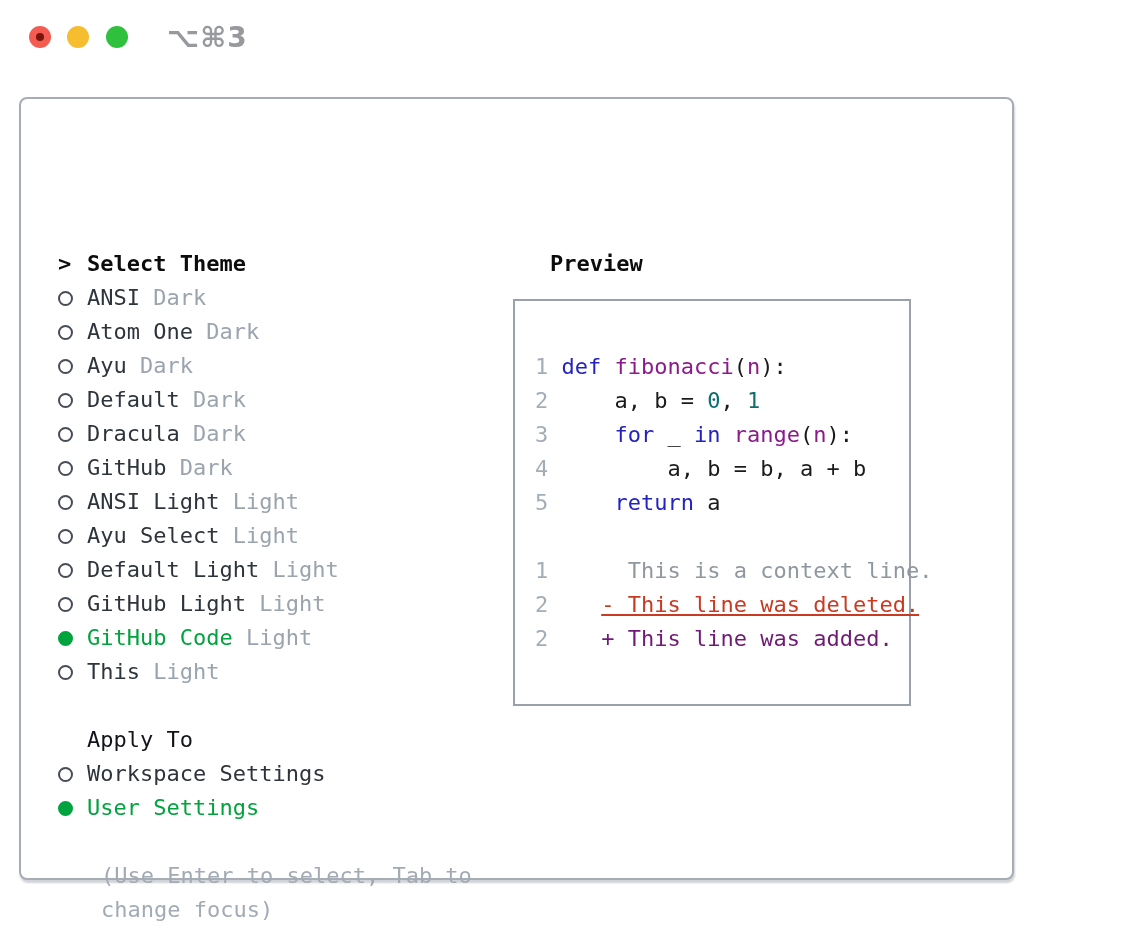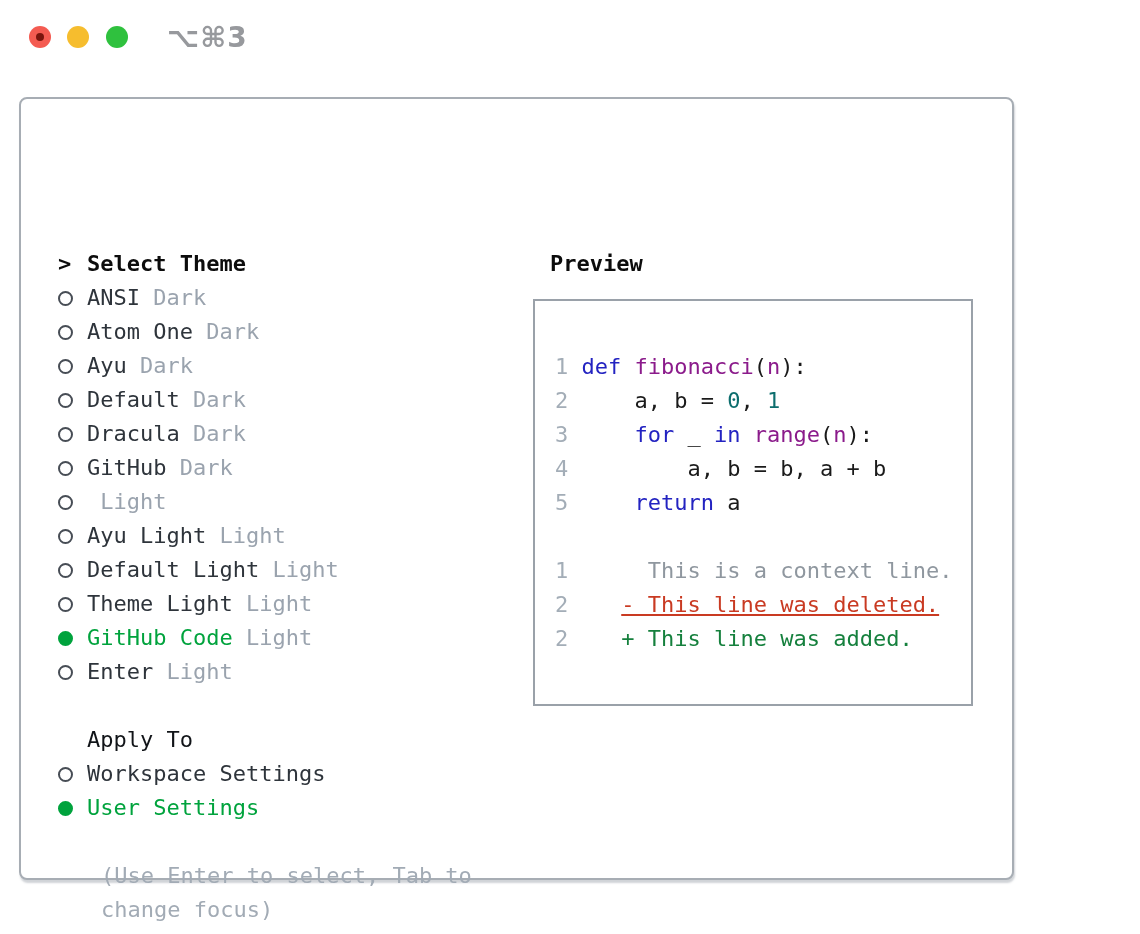--- a/index.html
+++ b/index.html
@@ -50,36 +50,36 @@
   .hint{
     position:absolute;left:37px;top:760px;width:430px;
     font-size:22px;line-height:34px;color:#a2abb5;margin-left:43px;
   }
   
   .preview-title{
     position:absolute;left:501px;top:148px;height:34px;line-height:34px;
     font-size:22px;font-weight:bold;color:#0c0c0c;margin-left:28px;
   }
   .preview-box{
-    position:absolute;left:512px;top:200px;width:440px;height:407px;
+    position:absolute;left:492px;top:200px;width:398px;height:407px;
     box-sizing:border-box;border:2px solid #9aa1a9;background:#ffffff;
   }
   .code{
     position:absolute;left:20px;top:49px;right:4px;
     font-size:22px;line-height:34px;white-space:pre;
   }
   .line{height:34px;}
   .num{color:#a3adb7;}
   .kwd{color:#2323c1;}
   .typ{color:#8b1b8b;}
   .lit{color:#0d6e6e;}
   .pln{color:#1a1a1a;}
   .ctx{color:#8f979f;margin-top:21px;}
   .del{color:#c93a22;text-decoration:underline;}
-  .add{color:#15803d;}
+  .add{color:#701a75;}
 </style>
 </head>
 <body>
 
 <div class="window">
 
   <div class="titlebar">
     <div class="light red">
       <div class="inner-dot"></div>
     </div>
@@ -95,26 +95,26 @@
         <span class="bullet-cell"><span class="prompt">&gt;</span></span>
         <span class="hdr">Select Theme</span>
       </div>
       <div id="theme-items">
           <div class="row"><span class="bullet-cell"><span class="dot"></span></span><span class="">ANSI</span><span class="variant"> Dark</span></div>
           <div class="row"><span class="bullet-cell"><span class="dot"></span></span><span class="">Atom One</span><span class="variant"> Dark</span></div>
           <div class="row"><span class="bullet-cell"><span class="dot"></span></span><span class="">Ayu</span><span class="variant"> Dark</span></div>
           <div class="row"><span class="bullet-cell"><span class="dot"></span></span><span class="">Default</span><span class="variant"> Dark</span></div>
           <div class="row"><span class="bullet-cell"><span class="dot"></span></span><span class="">Dracula</span><span class="variant"> Dark</span></div>
           <div class="row"><span class="bullet-cell"><span class="dot"></span></span><span class="">GitHub</span><span class="variant"> Dark</span></div>
-          <div class="row"><span class="bullet-cell"><span class="dot"></span></span><span class="variant"> Light</span></div>
-          <div class="row"><span class="bullet-cell"><span class="dot"></span></span><span class="">Ayu Light</span><span class="variant"> Light</span></div>
+          <div class="row"><span class="bullet-cell"><span class="dot"></span></span><span class="">ANSI Light</span><span class="variant"> Light</span></div>
+          <div class="row"><span class="bullet-cell"><span class="dot"></span></span><span class="">Ayu Select</span><span class="variant"> Light</span></div>
           <div class="row"><span class="bullet-cell"><span class="dot"></span></span><span class="">Default Light</span><span class="variant"> Light</span></div>
-          <div class="row"><span class="bullet-cell"><span class="dot"></span></span><span class="">Theme Light</span><span class="variant"> Light</span></div>
+          <div class="row"><span class="bullet-cell"><span class="dot"></span></span><span class="">GitHub Light</span><span class="variant"> Light</span></div>
           <div class="row"><span class="bullet-cell"><span class="dot on"></span></span><span class="sel">GitHub Code</span><span class="variant"> Light</span></div>
-          <div class="row"><span class="bullet-cell"><span class="dot"></span></span><span class="">Enter</span><span class="variant"> Light</span></div>
+          <div class="row"><span class="bullet-cell"><span class="dot"></span></span><span class="">This</span><span class="variant"> Light</span></div>
         </div>
       <div class="spacer-row"></div>
       <div class="row">
         <span class="bullet-cell"></span>
         <span class="apply-label">Apply To</span>
       </div>
       <div id="apply-items">
           <div class="row"><span class="bullet-cell"><span class="dot"></span></span><span class="">Workspace Settings</span></div>
           <div class="row"><span class="bullet-cell"><span class="dot on"></span></span><span class="sel">User Settings</span></div>
         </div>

